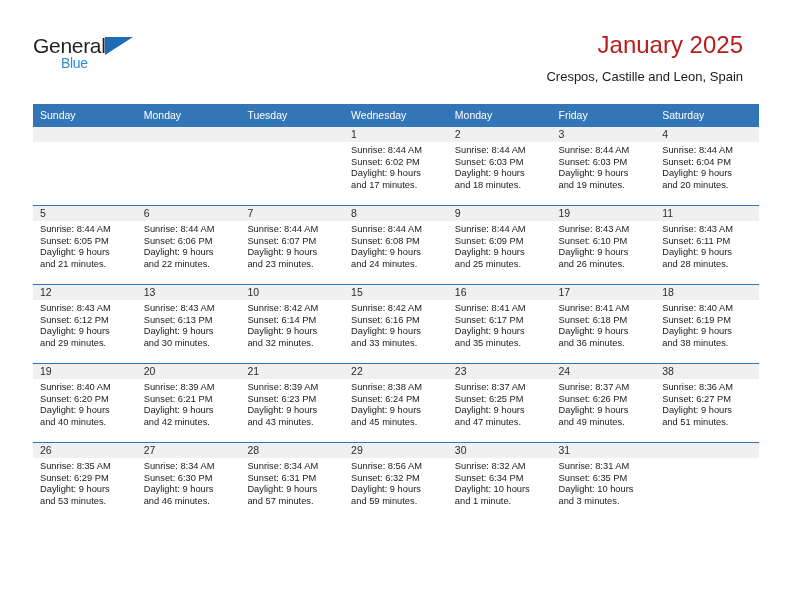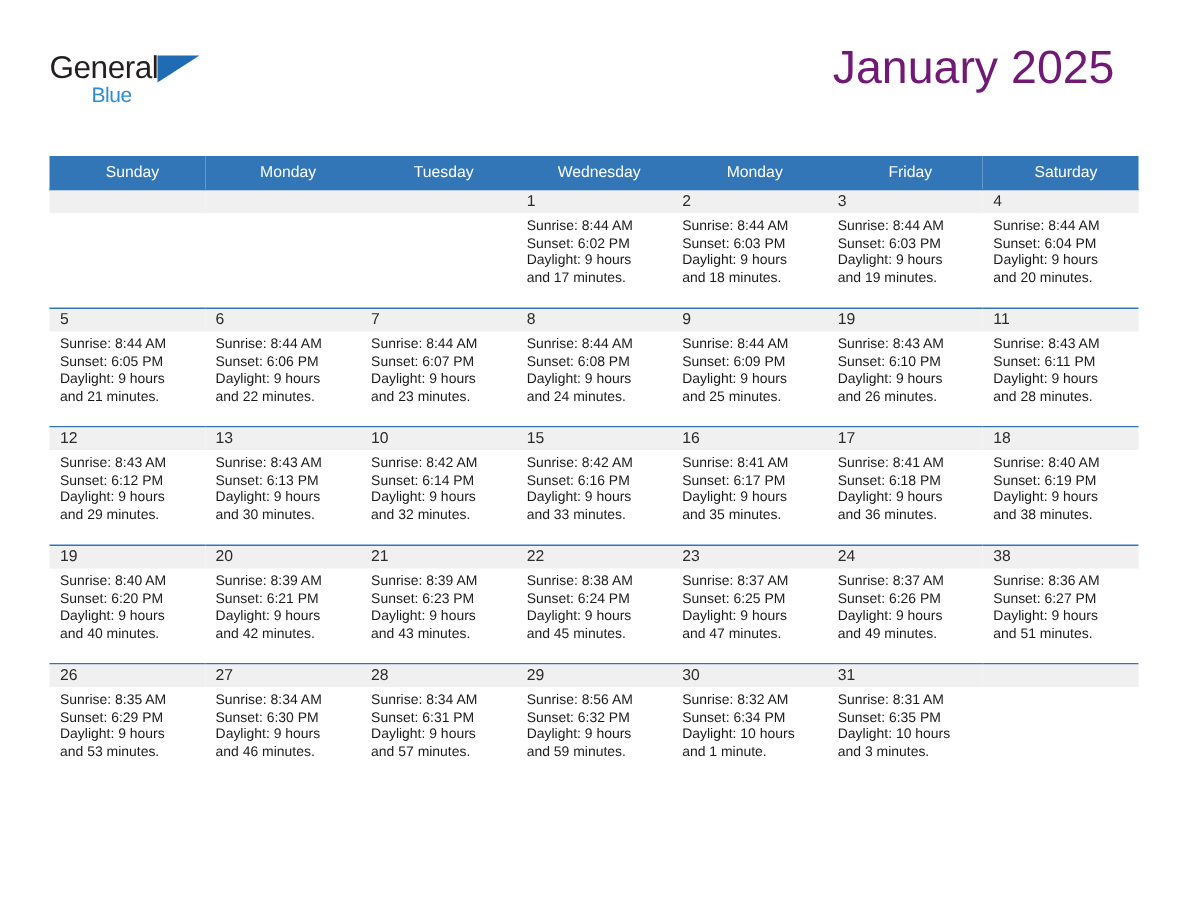--- a/index.html
+++ b/index.html
@@ -64,22 +64,22 @@
     font-family: Liberation Sans, sans-serif;
   }
 
   .titles {
     position: absolute;
     right: 0;
     top: 0;
     text-align: right;
   }
   .month-title {
-    font-size: 31px;
-    color: #701a75;
+    font-size: 24px;
+    color: #b91c1c;
     line-height: 34px;
     white-space: nowrap;
   }
   .location {
     font-size: 13px;
     color: #1a1a1a;
     line-height: 20px;
     margin-top: 5px;
     white-space: nowrap;
   }
@@ -91,21 +91,21 @@
     top: 104px;
     width: 726px;
     border-collapse: collapse;
     table-layout: fixed;
   }
   .calendar th {
     background: #3276b8;
     color: #ffffff;
     font-size: 10.5px;
     font-weight: normal;
-    text-align: center;
+    text-align: left;
     padding: 5px 0 5px 7px;
     height: 12px;
     border: none;
   }
   .calendar td {
     vertical-align: top;
     padding: 0;
     border: none;
     border-top: 1px solid #3276b8;
     background: #ffffff;
@@ -150,20 +150,21 @@
   <div class="header">
 
     <div class="brand">
       <span class="brand-general">General</span>
       <span class="brand-triangle"></span>
       <span class="brand-blue">Blue</span>
     </div>
 
     <div class="titles">
       <div class="month-title">January 2025</div>
+      <div class="location">Crespos, Castille and Leon, Spain</div>
     </div>
 
   </div>
 
   <table class="calendar">
     <thead>
       <tr>
         <th>Sunday</th>
         <th>Monday</th>
         <th>Tuesday</th>

